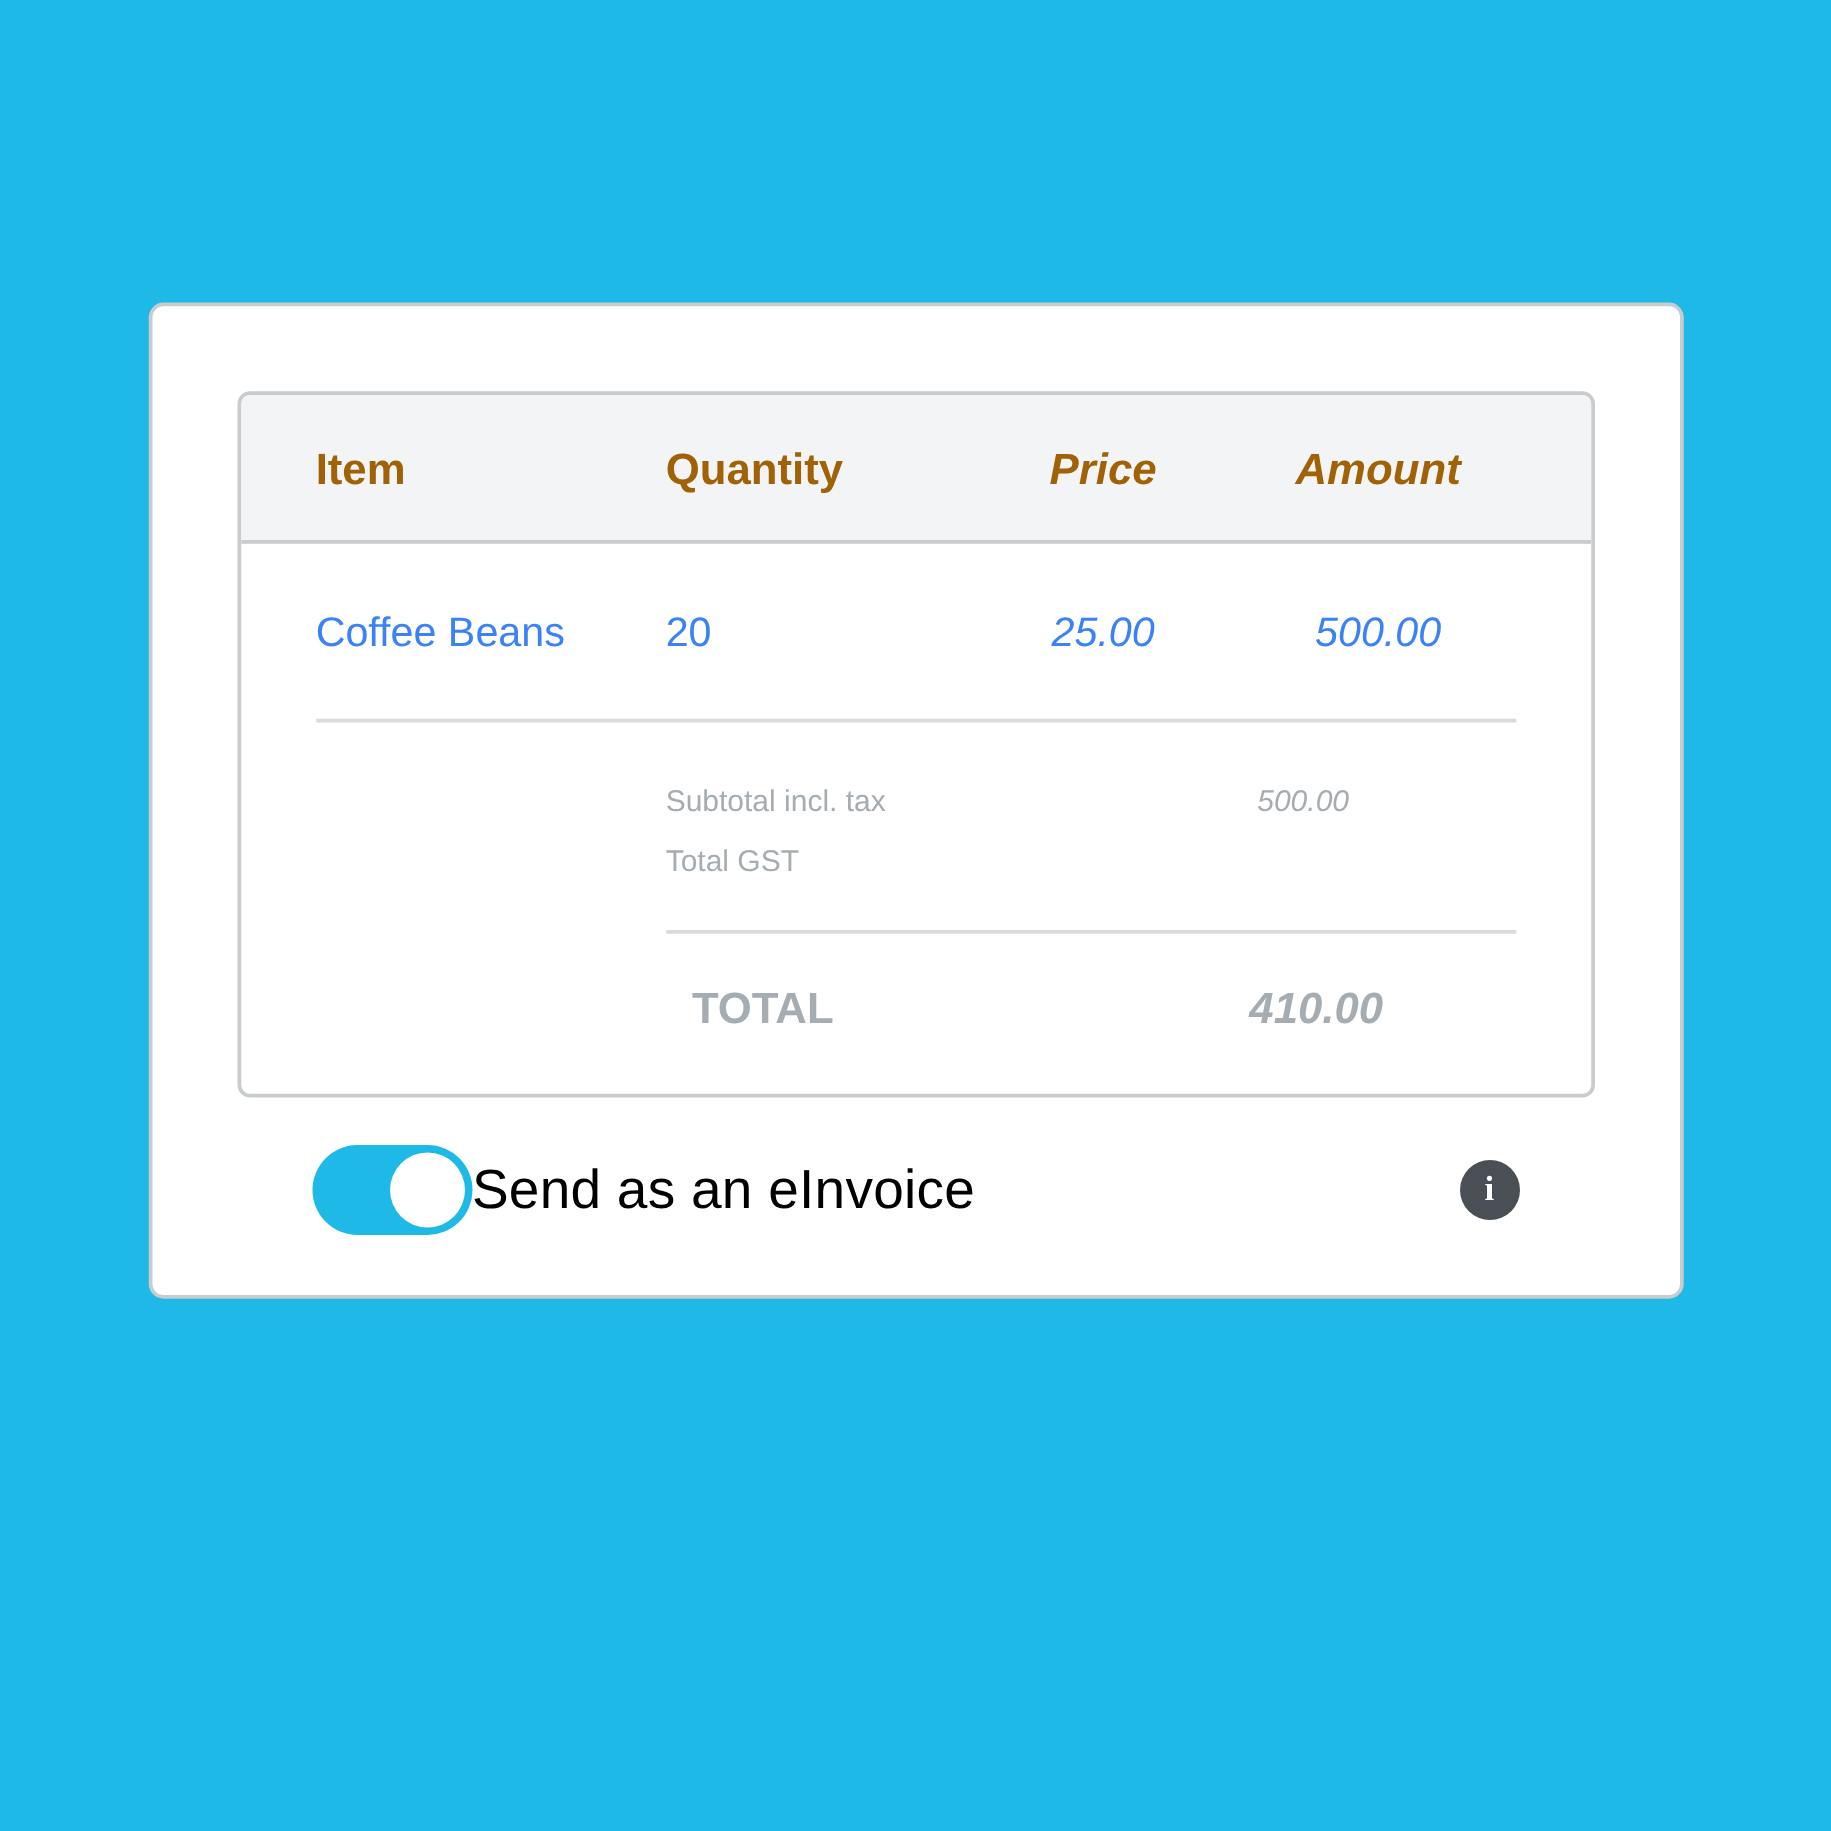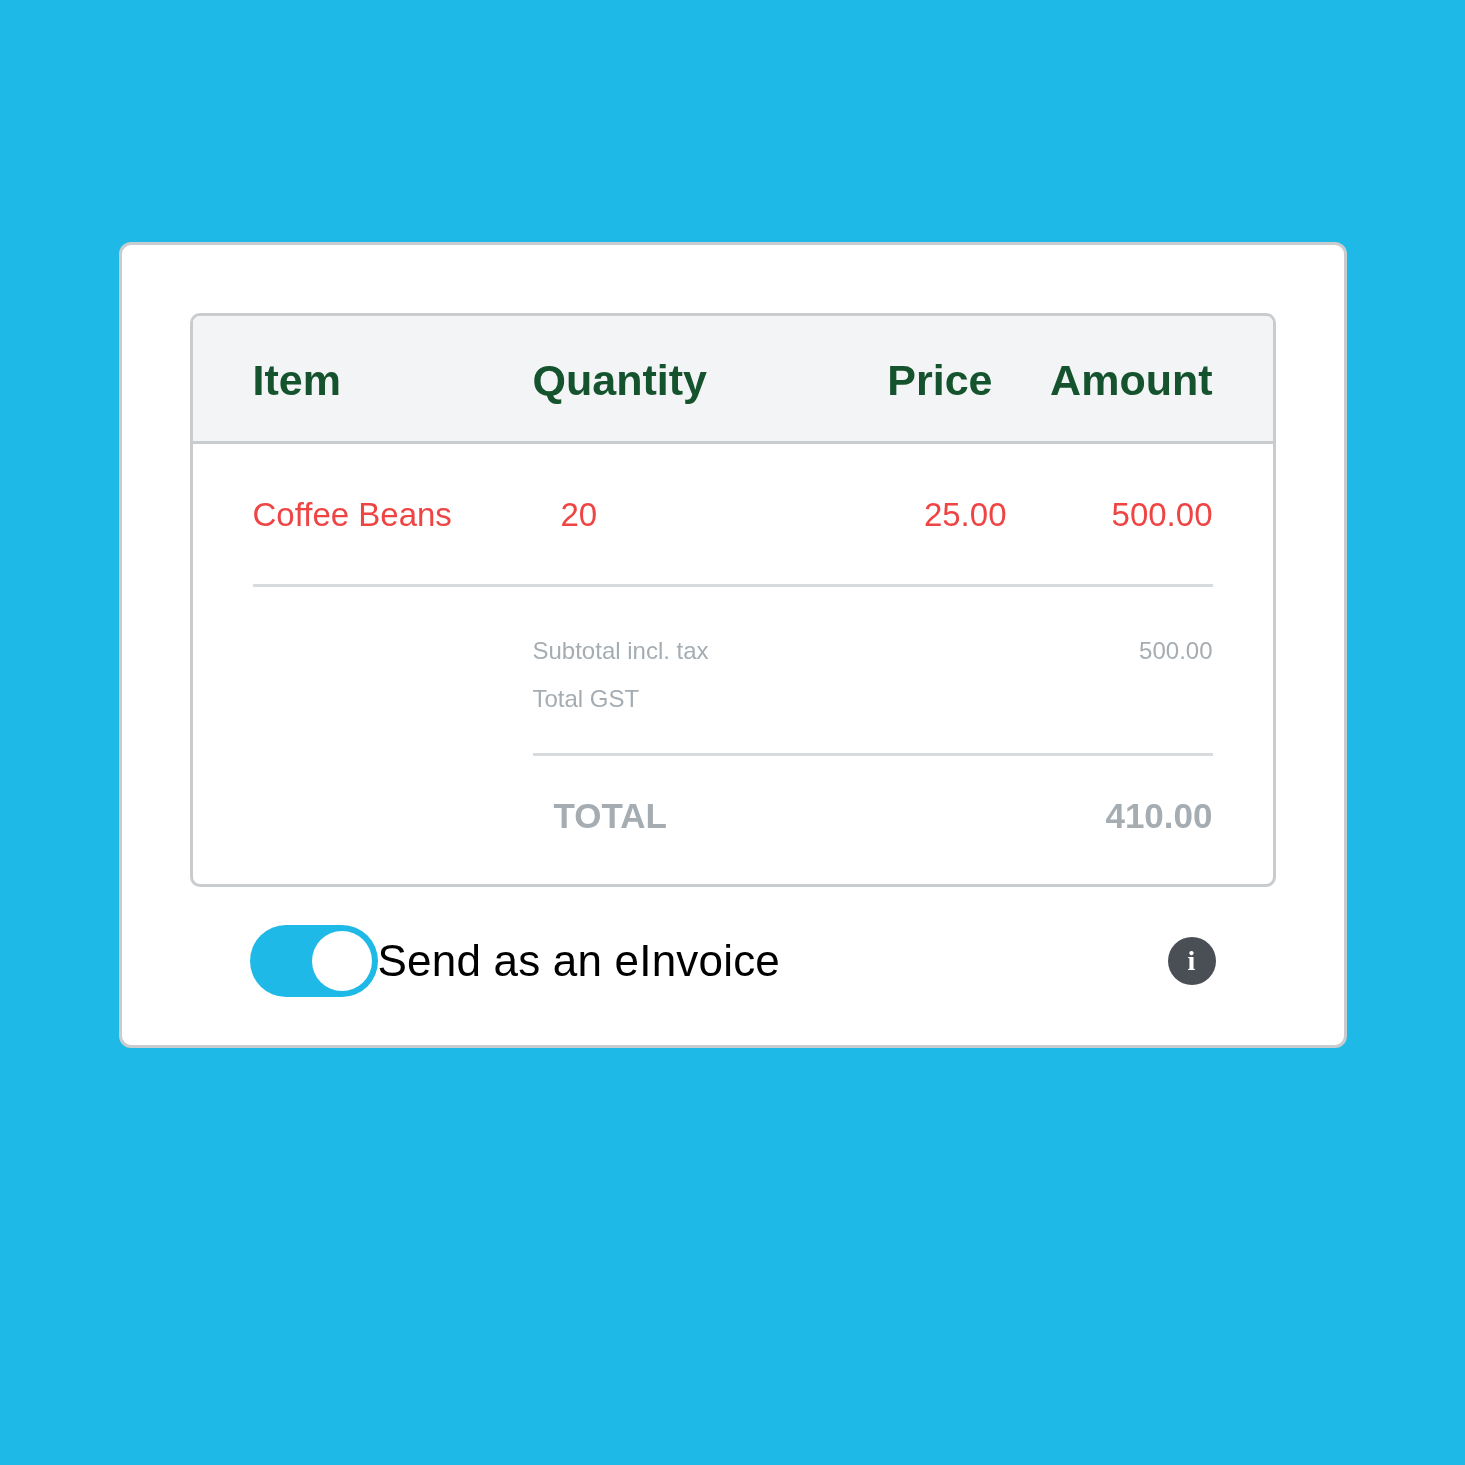--- a/index.html
+++ b/index.html
@@ -28,35 +28,34 @@
     overflow: hidden;
   }
   .thead {
     background: #f2f4f5;
     border-bottom: 3px solid #c8ccce;
     display: grid;
     grid-template-columns: 280px 240px 1fr 1fr;
     padding: 40px 60px 36px 60px;
   }
   .thead > div {
-    color: #14532d;
+    color: #a16207;
     font-weight: 700;
-    font-size: 43px;
+    font-size: 35px;
   }
   .tbody {
     padding: 0 60px;
   }
   .row {
     display: grid;
     grid-template-columns: 280px 240px 1fr 1fr;
     padding: 52px 0 50px 0;
     font-size: 33px;
-    color: #ef4444;
+    color: #3b82f6;
     border-bottom: 3px solid #d8dbdd;
-    gap: 28px;
   }
   .summary {
     padding: 40px 60px 48px 60px;
   }
   .summary-row {
     display: grid;
     grid-template-columns: 280px 1fr 1fr;
     font-size: 24px;
     color: #a5adb3;
     padding: 10px 0;
@@ -68,21 +67,21 @@
   }
   .total-row {
     display: grid;
     grid-template-columns: 280px 1fr 1fr;
     font-size: 35px;
     color: #a5adb3;
     font-weight: 700;
     padding-top: 40px;
     gap: 21px;
   }
-  .right { text-align: right; }
+  .right { text-align: center; font-style: italic; }
   .left  { text-align: left; }
 
   .footer {
     margin-top: 38px;
     display: flex;
     align-items: center;
     padding: 0 60px;
   }
   .toggle {
     width: 128px;

